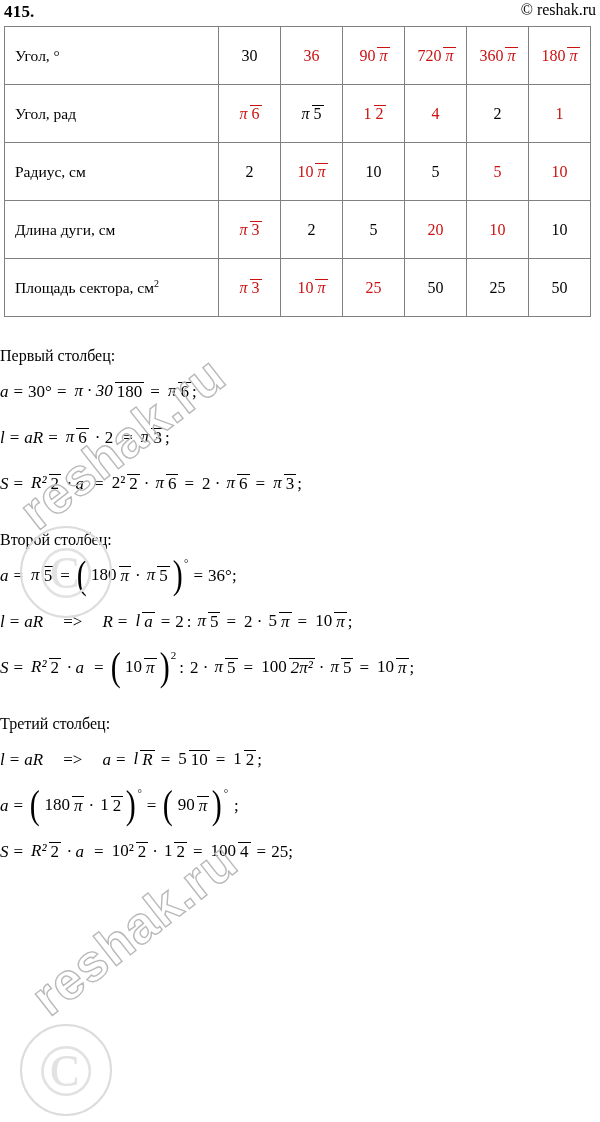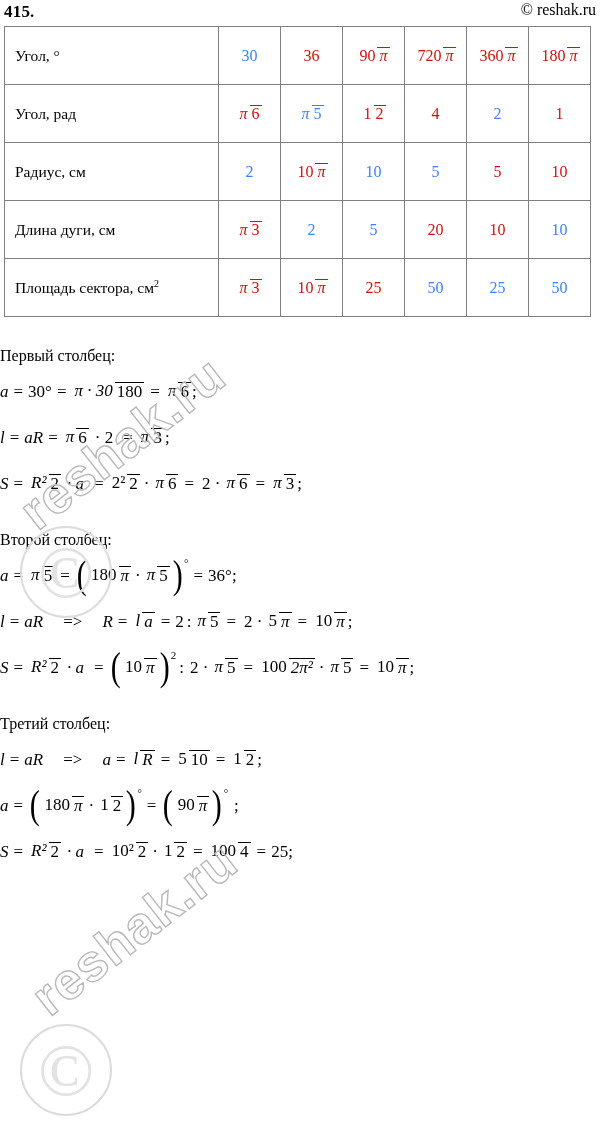--- a/index.html
+++ b/index.html
@@ -60,21 +60,21 @@
   table.tbl td.rowlab {
     text-align: left;
     padding-left: 10px;
     font-size: 15.5px;
     white-space: nowrap;
   }
   col.c-lab { width: 214px; }
   col.c-d   { width: 62px; }
 
   .red  { color: #cc1111; }
-  .blk  { color: #3b82f6; }
+  .blk  { color: #000000; }
 
   sup.sq { font-size: 10px; vertical-align: super; }
 
   
   .frac {
     display: inline-flex;
     flex-direction: row;
     align-items: center;
     justify-content: center;
     vertical-align: middle;

